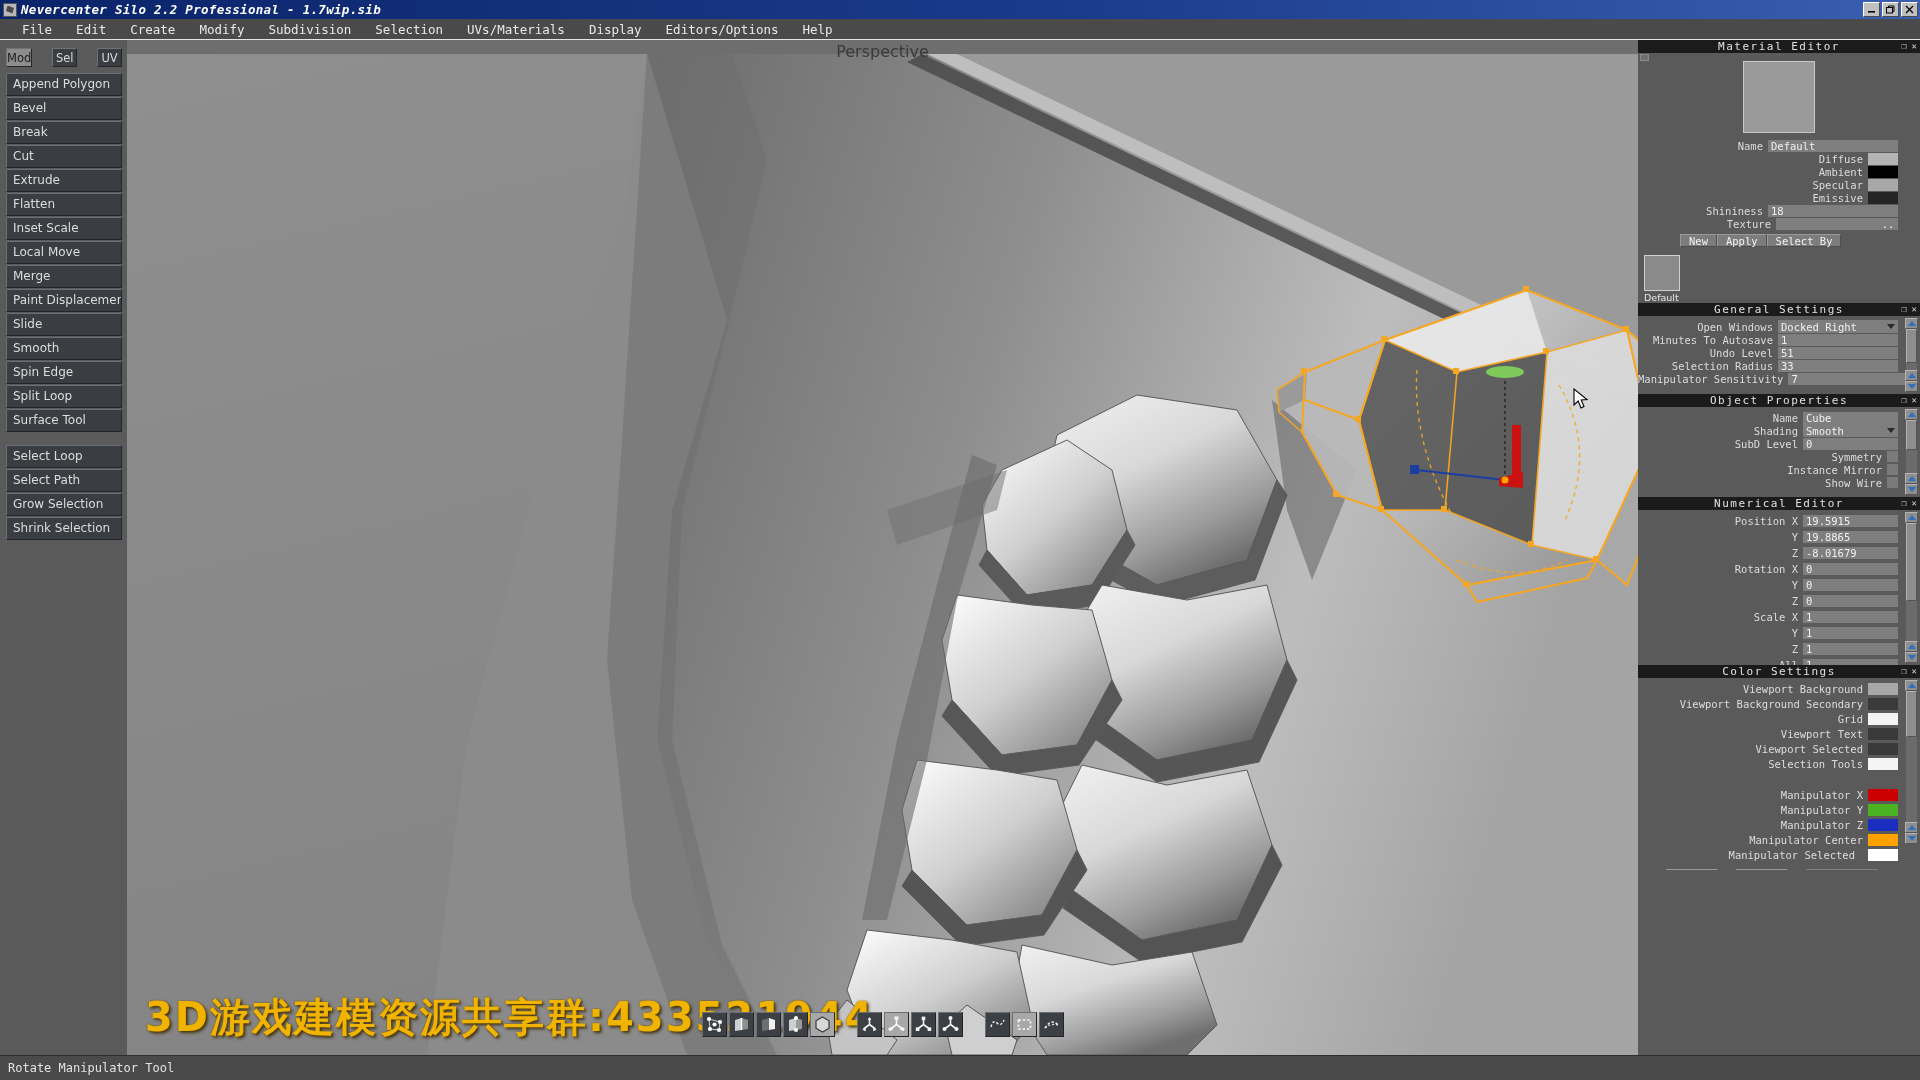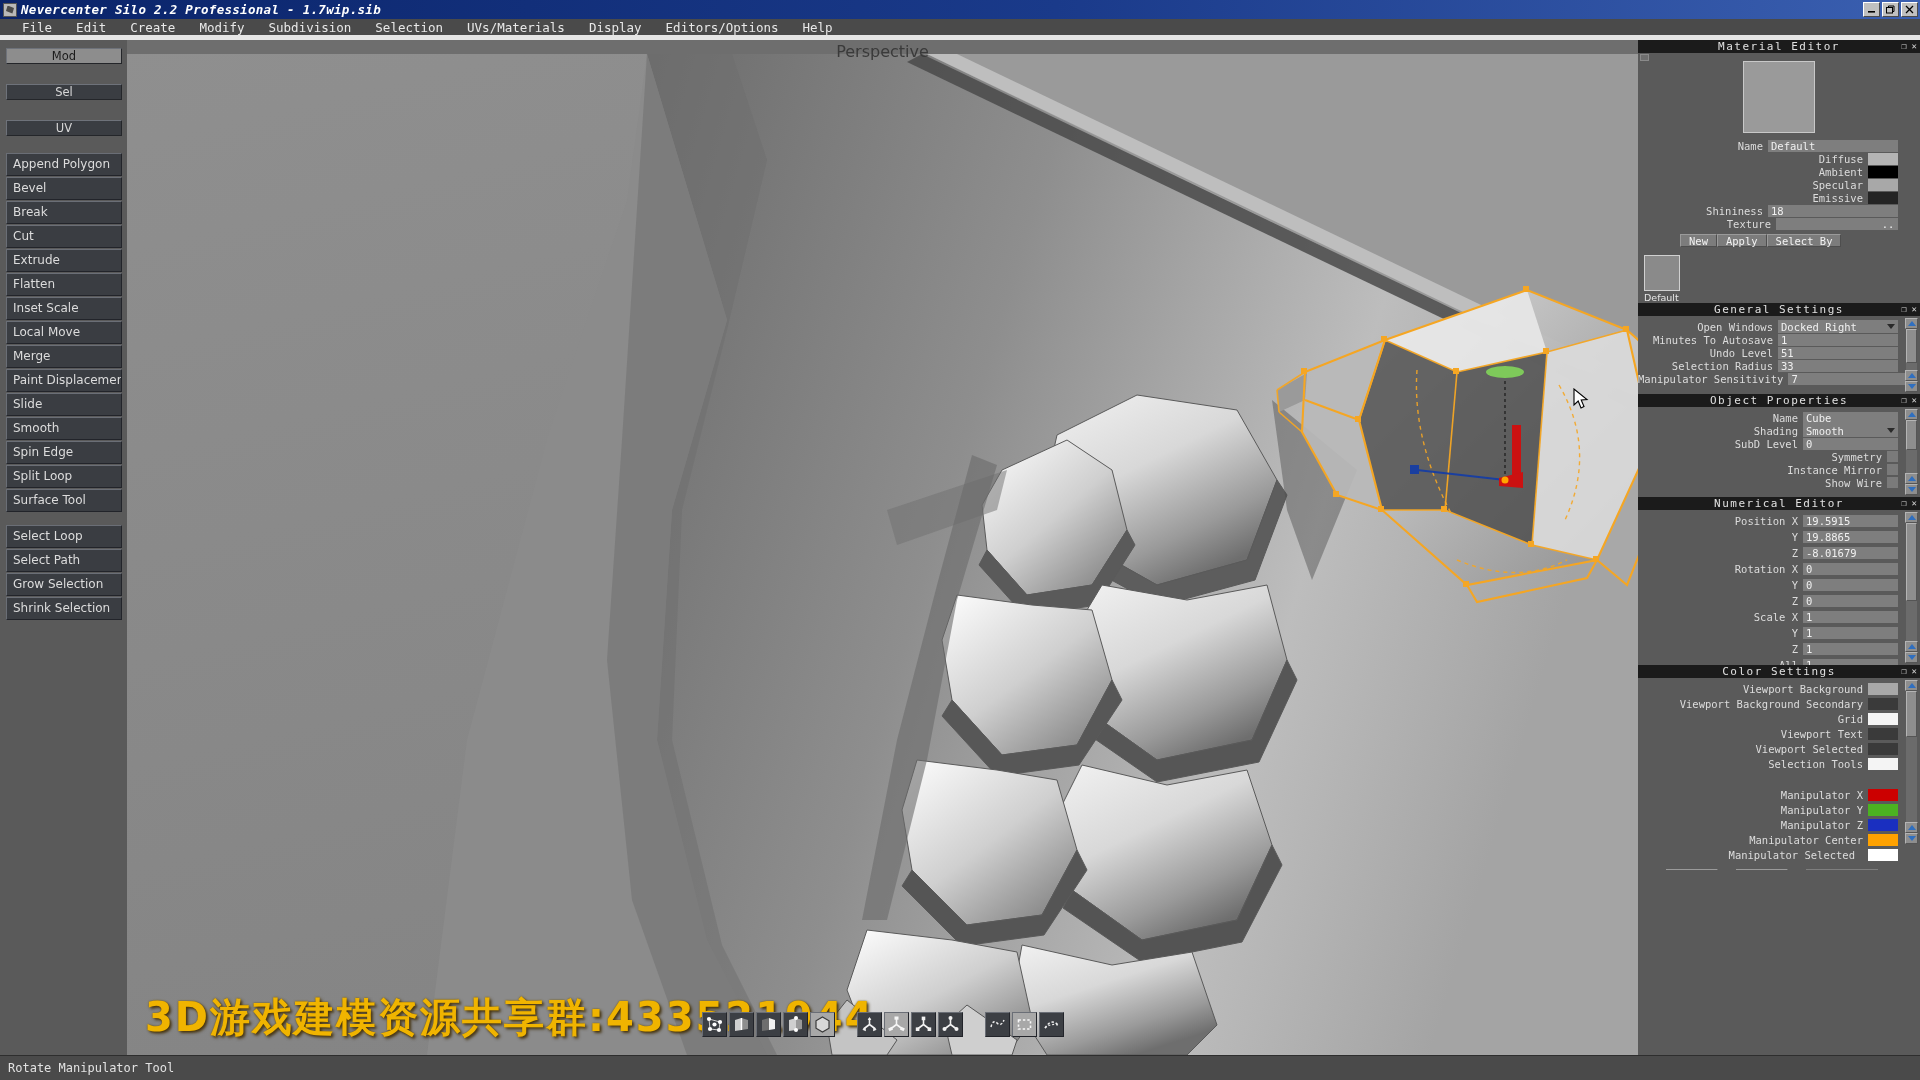--- a/index.html
+++ b/index.html
@@ -39,36 +39,36 @@
     border-right: 1px solid #4a4a4a; border-bottom: 1px solid #4a4a4a;
     display: flex; align-items: center; justify-content: center;
     font-size: 10px; color: #000; font-family: "DejaVu Sans", sans-serif;
     line-height: 1;
   }
 
   
   .menubar {
     position: absolute; left: 0; top: 19px; width: 1920px; height: 21px;
     background: #4a4a4a;
-    border-bottom: 5px solid #e5e5e5;
+    border-bottom: 1px solid #e5e5e5;
     display: flex; align-items: center; padding-left: 10px; text-align: right;
   }
   .menu-item {
     color: #e8e8e8; font-size: 12.5px; padding: 0 12px;
     white-space: nowrap; cursor: default;
     font-family: "DejaVu Sans Mono", monospace;
   }
 
   
   .sidebar {
     position: absolute; left: 0; top: 40px; width: 127px; height: 1015px;
     background: #5a5a5a;
     padding: 8px 5px 0 6px;
   }
-  .tabrow { display: flex; gap: 20px; margin-bottom: 17px; flex-direction: column; }
+  .tabrow { display: flex; gap: 20px; margin-bottom: 6px; }
   .tab {
     flex: 1; height: 19px; background: #3a3d42; color: #d8d8d8;
     font-size: 11.5px; display: flex; align-items: center; justify-content: center;
     border-top: 1px solid #6e727a; border-left: 1px solid #6e727a;
     border-right: 1px solid #24262a; border-bottom: 1px solid #24262a;
     font-family: "DejaVu Sans", sans-serif;
   }
   .tab.active { background: #8d8d8d; color: #1c1c1c; }
   .sb-btn {
     height: 22.5px; margin-bottom: 1.5px;

